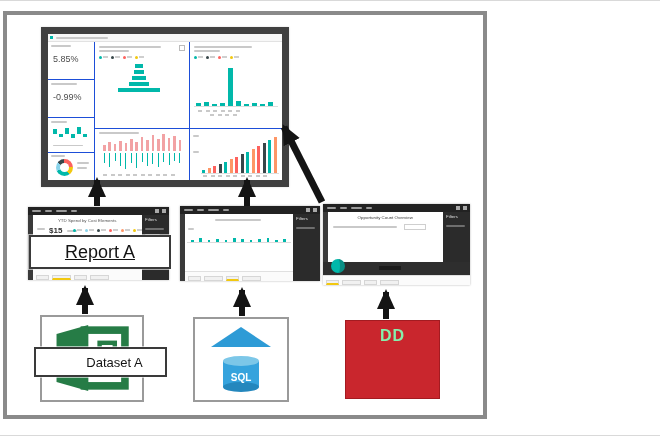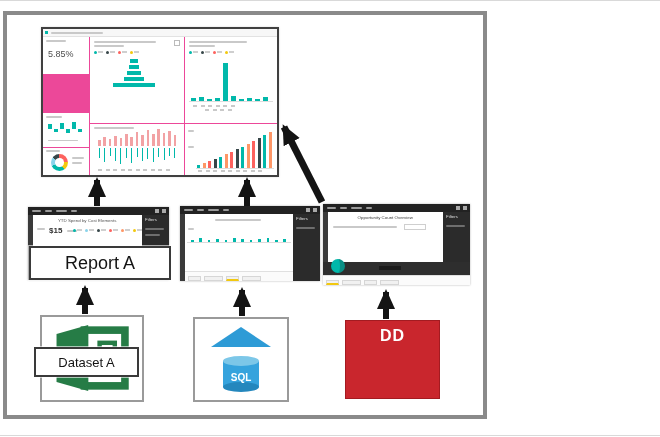--- a/index.html
+++ b/index.html
@@ -12,21 +12,21 @@
   
   .sk{background:#c9c9c9;height:2px;border-radius:1px;position:absolute;}
   .skl{background:#9a9a9a;height:2px;border-radius:1px;position:absolute;}
   .tile{position:absolute;background:#fff;}
   .micro{display:inline-block;font-size:8px;color:#555;transform:scale(.55);
          transform-origin:center top;white-space:nowrap;}
   .micro-left{transform-origin:left top;}
   .center-row{position:absolute;left:0;right:0;display:flex;justify-content:center;}
 
   
-  #dashboard{left:41px;top:27px;width:234px;height:146px;background:#ec4899;border:2px solid #404040;box-shadow:0 0 2px rgba(0,0,0,.15);}
+  #dashboard{left:41px;top:27px;width:234px;height:146px;background:#1d4ed8;border:7px solid #404040;box-shadow:0 0 2px rgba(0,0,0,.15);}
   #dash-notify{left:0;top:0;width:234px;height:7px;background:#f7f7f7;border-bottom:1px solid #e2e2e2;}
   .legend-row{position:absolute;display:flex;align-items:center;height:4px;}
 
   
   .overlay-label{position:absolute;background:#fff;border:2px solid #3a3a3a;display:flex;
                  align-items:center;justify-content:center;color:#141414;z-index:30;
                  box-shadow:0 0 0 1px rgba(255,255,255,.6);}
   #label-dashboard{left:95px;top:85px;width:132px;height:43px;font-size:20px;}
   .report-label{font-size:18px;}
   .dataset-label{font-size:13px;}
@@ -37,21 +37,21 @@
   .rt-rail{position:absolute;left:0;top:8px;bottom:0;width:5px;background:#3a3a3a;}
   .rt-panel{position:absolute;top:8px;right:0;width:27px;background:#2b2b2b;color:#ddd;}
   .rt-panel .micro{color:#ddd;}
   .rt-icon{position:absolute;width:4px;height:4px;background:#a9a9a9;top:2px;}
   .tabbar{position:absolute;display:flex;align-items:flex-end;background:#fbfbfb;border-top:1px solid #e0e0e0;padding:1px 0 0 3px;box-sizing:border-box;}
 
   
   .dataset-box{position:absolute;background:#fff;border:2px solid #9a9a9a;}
   #dataset-c-box{background:#c9262d;border:1px solid #a31b21;color:#fff;}
   #dd-text{position:absolute;left:0;right:0;top:6px;text-align:center;font-size:16px;font-weight:bold;
-           color:#ffffff;letter-spacing:1px;font-family:"Liberation Sans",sans-serif;}
+           color:#86efac;letter-spacing:1px;font-family:"Liberation Sans",sans-serif;}
   #sql-text{fill:#ffffff;font-weight:bold;font-size:10px;font-family:"Liberation Sans",sans-serif;}
 
   .donut{position:absolute;border-radius:50%;}
   .donut .hole{position:absolute;left:25%;top:25%;width:50%;height:50%;border-radius:50%;background:#fff;}
 
   #arrows{position:absolute;left:0;top:0;width:660px;height:437px;z-index:40;pointer-events:none;}
 </style>
 </head>
 <body>
 <div id="canvas">
@@ -63,20 +63,24 @@
 
   <div id="dashboard" class="abs">
     <div id="dash-notify" class="abs">
       <div class="abs" style="left:2px;top:2px;width:3px;height:3px;background:#01b8aa;"></div>
       <div class="sk" style="left:8px;top:3px;width:52px;height:1.5px;"></div>
     </div>
 
     <div class="tile" style="left:0;top:8px;width:46px;height:37px;">
       <div class="sk" style="left:3px;top:3px;width:20px;height:1.5px;"></div>
       <div class="abs" style="left:5px;top:12px;font-size:9px;color:#4d4d4d;">5.85%</div>
+    </div>
+    <div class="tile" style="left:0;top:46px;width:46px;height:37px;">
+      <div class="sk" style="left:3px;top:3px;width:26px;height:1.5px;"></div>
+      <div class="abs" style="left:5px;top:12px;font-size:9px;color:#4d4d4d;">-0.99%</div>
     </div>
     <div class="tile" style="left:0;top:84px;width:46px;height:34px;">
       <div class="sk" style="left:3px;top:3px;width:16px;height:1.5px;"></div>
       <div class="abs" style="left: 5px; top: 8px; width: 38px; height: 16px; position: absolute;">
           <div style="position: absolute; left: 0px; width: 4px; background: rgb(1, 184, 170); bottom: 8px; height: 5px;"></div>
           <div style="position: absolute; left: 6px; width: 4px; background: rgb(1, 184, 170); top: 8px; height: 3px;"></div>
           <div style="position: absolute; left: 12px; width: 4px; background: rgb(1, 184, 170); bottom: 8px; height: 6px;"></div>
           <div style="position: absolute; left: 18px; width: 4px; background: rgb(1, 184, 170); top: 8px; height: 4px;"></div>
           <div style="position: absolute; left: 24px; width: 4px; background: rgb(1, 184, 170); bottom: 8px; height: 7px;"></div>
           <div style="position: absolute; left: 30px; width: 4px; background: rgb(1, 184, 170); top: 8px; height: 3px;"></div>
@@ -274,21 +278,21 @@
         </div>
       <div class="sk" style="left:6px;top:50px;width:12px;height:1.5px;"></div>
       <div class="tabbar" style="left:0;bottom:0;width:109px;height:11px;">
           <div style="height: 5px; width: 13px; background: rgb(241, 241, 241); border: 1px solid rgb(214, 214, 214); margin-right: 3px; box-sizing: border-box;"></div>
           <div style="height: 5px; width: 19px; background: rgb(241, 241, 241); border-width: 1px 1px 2px; border-style: solid; border-color: rgb(214, 214, 214) rgb(214, 214, 214) rgb(242, 200, 15); border-image: initial; margin-right: 3px; box-sizing: border-box;"></div>
           <div style="height: 5px; width: 13px; background: rgb(241, 241, 241); border: 1px solid rgb(214, 214, 214); margin-right: 3px; box-sizing: border-box;"></div>
           <div style="height: 5px; width: 19px; background: rgb(241, 241, 241); border: 1px solid rgb(214, 214, 214); margin-right: 3px; box-sizing: border-box;"></div>
         </div>
     </div>
   </div>
-  <div class="overlay-label report-label" style="left:29px;top:246px;width:138px;height:30px;">Report A</div>
+  <div class="overlay-label report-label" style="left:29px;top:235px;width:138px;height:30px;text-decoration:underline;">Report A</div>
 
   <div class="report" style="left:180px;top:206px;width:140px;height:75px;">
     <div class="rt-toolbar">
       <div class="skl" style="left:4px;top:3px;width:9px;"></div>
         <div class="skl" style="left:17px;top:3px;width:7px;"></div>
       <div class="skl" style="left:28px;top:3px;width:11px;"></div>
         <div class="skl" style="left:43px;top:3px;width:6px;"></div>
       <div class="rt-icon" style="right:10px;"></div>
       <div class="rt-icon" style="right:3px;"></div>
     </div>
@@ -358,21 +362,21 @@
   </div>
 
   <div class="dataset-box" style="left:40px;top:315px;width:100px;height:83px;">
     <svg width="76" height="72" viewBox="0 0 60 56" style="position:absolute;left:12px;top:5px;">
       <rect x="24" y="6" width="32" height="44" fill="#ffffff" stroke="#267c46" stroke-width="6"></rect>
       <rect x="36" y="16" width="12" height="9" fill="none" stroke="#267c46" stroke-width="3.5"></rect>
       <rect x="36" y="31" width="12" height="9" fill="none" stroke="#267c46" stroke-width="3.5"></rect>
       <polygon points="2,9 27,2 27,54 2,47" fill="#267c46"></polygon>
     </svg>
   </div>
-  <div class="overlay-label dataset-label" style="left:34px;top:347px;width:101px;height:26px;">Dataset A</div>
+  <div class="overlay-label dataset-label" style="left:34px;top:347px;width:101px;height:26px;padding-left:28px;">Dataset A</div>
 
   <div class="dataset-box" style="left:193px;top:317px;width:92px;height:81px;">
     <svg width="88" height="77" viewBox="0 0 88 77" style="position:absolute;left:2px;top:2px;">
       <polygon points="14,26 44,6 74,26" fill="#2e9bd6"></polygon>
       <rect x="26" y="40" width="36" height="26" fill="#35a3dd"></rect>
       <ellipse cx="44" cy="40" rx="18" ry="5" fill="#7cc7e8"></ellipse>
       <ellipse cx="44" cy="66" rx="18" ry="5" fill="#2487bd"></ellipse>
       <text id="sql-text" x="44" y="60" text-anchor="middle">SQL</text>
     </svg>
   </div>

